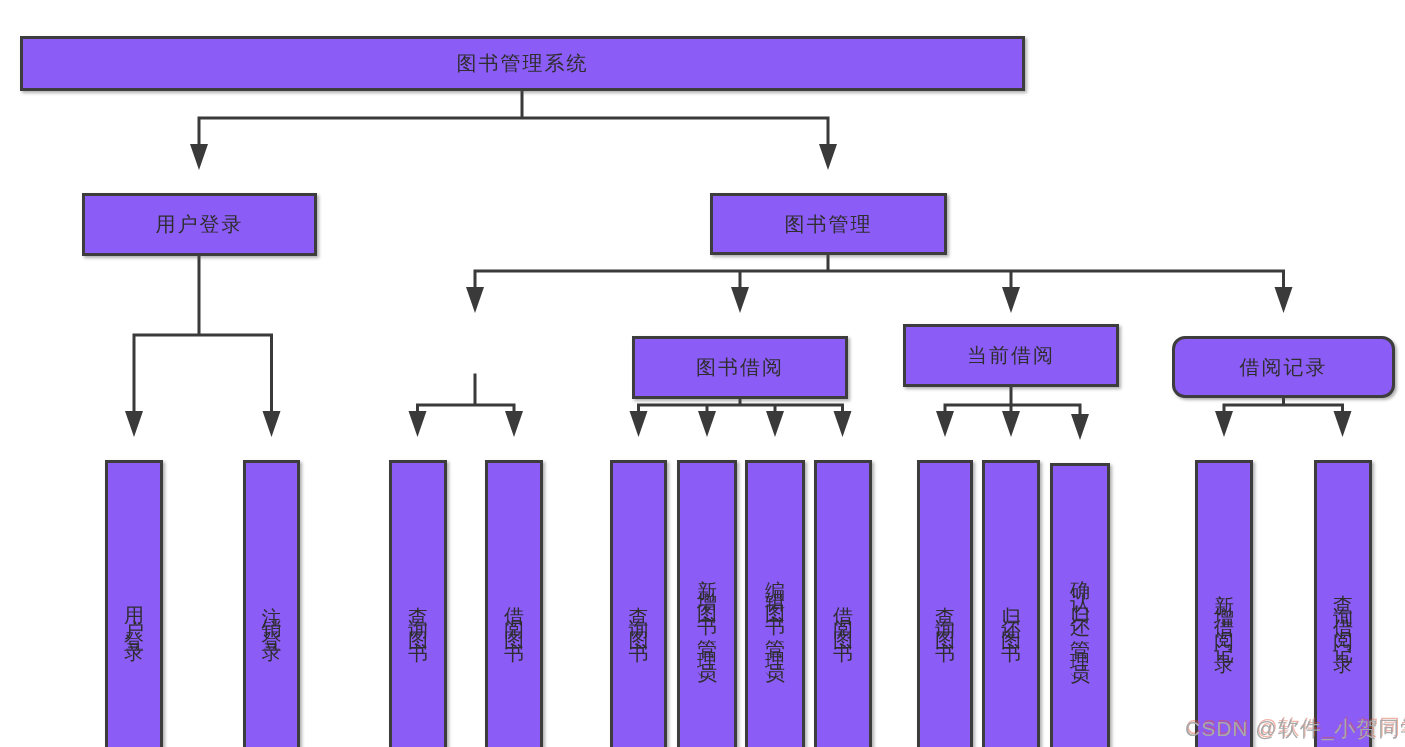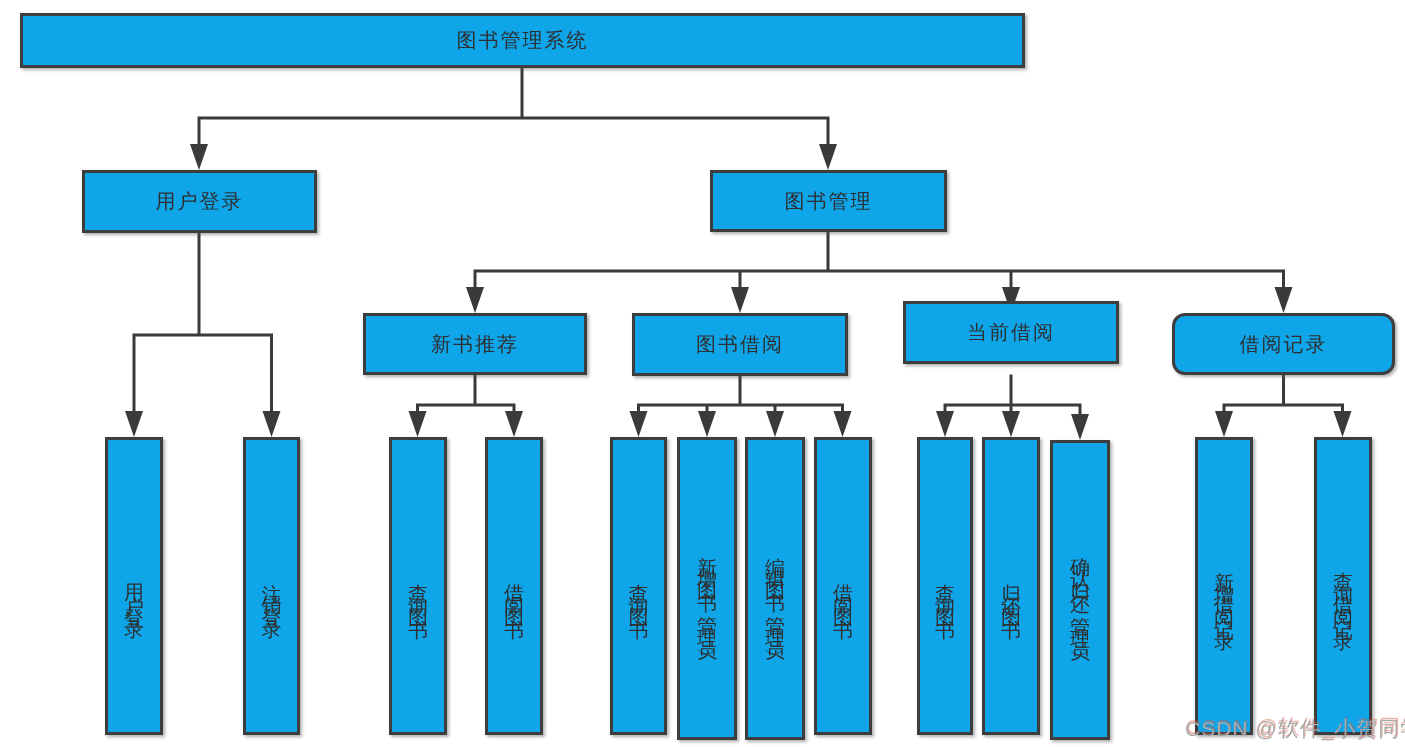--- a/index.html
+++ b/index.html
@@ -14,27 +14,28 @@
   }
   svg.edges {
     position: absolute;
     left: 0; top: 0;
     width: 1405px; height: 747px;
     z-index: 0;
   }
   .node {
     position: absolute;
     box-sizing: border-box;
-    background: #0ea5e9;
+    background: #8b5cf6;
     border: 3px solid #3d3d3d;
     box-shadow: 2px 2px 3px rgba(80,80,80,0.45);
     display: flex;
     align-items: center;
     justify-content: center;
     z-index: 1;
+    margin-top: 23px;
   }
   .hlabel {
     font-size: 20px;
     color: #2e2e2e;
     letter-spacing: 2px;
     white-space: nowrap;
   }
   .vlabel {
     writing-mode: vertical-rl;
     text-orientation: mixed;
@@ -139,23 +140,20 @@
     <span class="hlabel">图书管理系统</span>
   </div>
 
   <div class="node l2-login">
     <span class="hlabel">用户登录</span>
   </div>
   <div class="node l2-manage">
     <span class="hlabel">图书管理</span>
   </div>
 
-  <div class="node l3-recommend">
-    <span class="hlabel">新书推荐</span>
-  </div>
   <div class="node l3-borrow">
     <span class="hlabel">图书借阅</span>
   </div>
   <div class="node l3-current">
     <span class="hlabel">当前借阅</span>
   </div>
   <div class="node l3-records">
     <span class="hlabel">借阅记录</span>
   </div>
 

